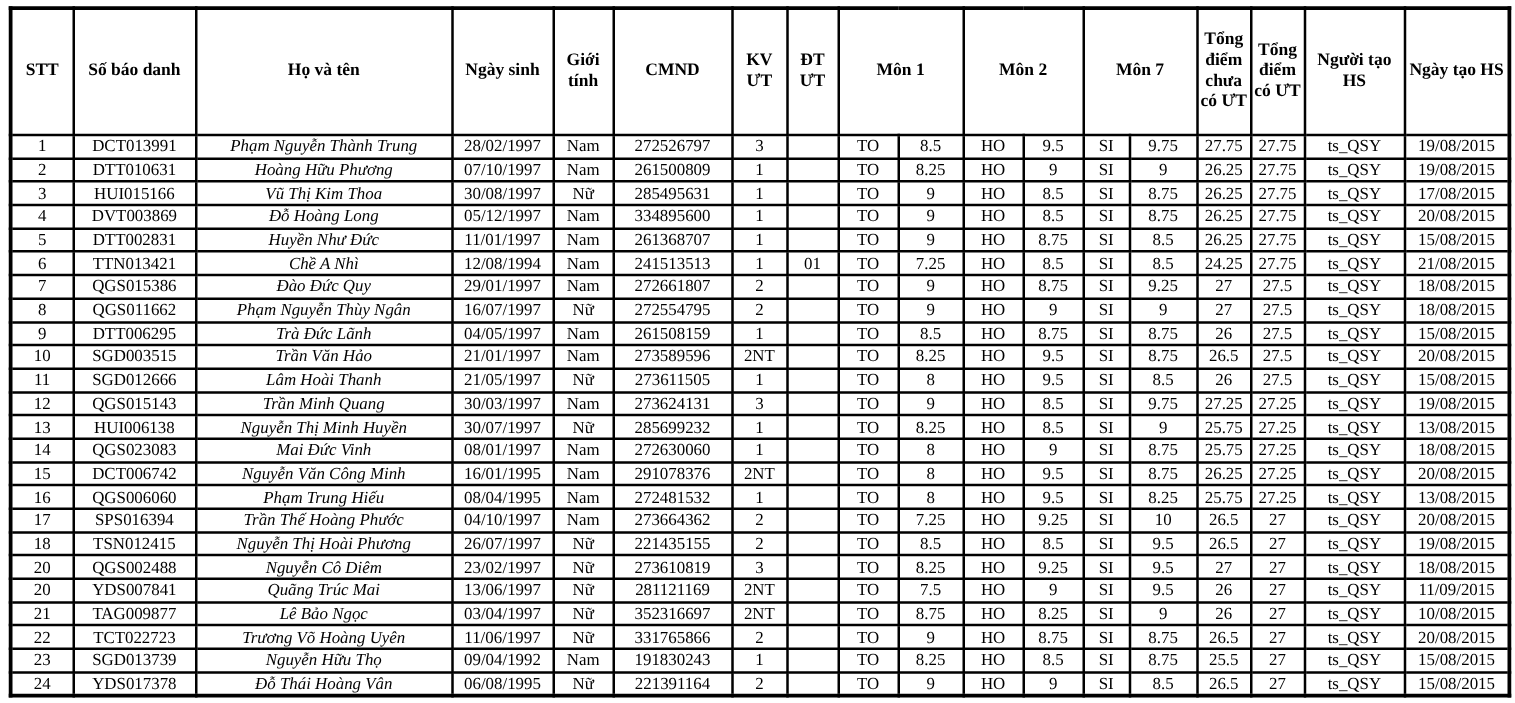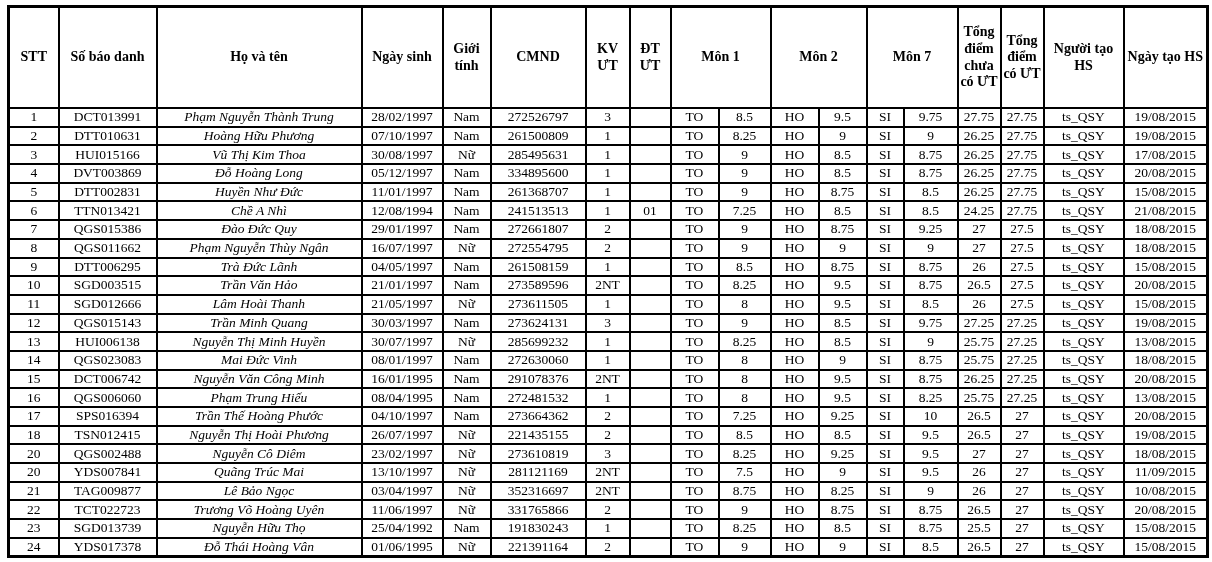--- a/index.html
+++ b/index.html
@@ -472,21 +472,21 @@
           <td class="col-mon3-diem">9.5</td>
           <td class="col-tong-diem-chua-ut">27</td>
           <td class="col-tong-diem-co-ut">27</td>
           <td class="col-nguoi-tao-hs">ts_QSY</td>
           <td class="col-ngay-tao-hs">18/08/2015</td>
         </tr>
         <tr>
           <td class="col-stt">20</td>
           <td class="col-so-bao-danh">YDS007841</td>
           <td class="col-ho-va-ten">Quãng Trúc Mai</td>
-          <td class="col-ngay-sinh">13/10/1997</td>
+          <td class="col-ngay-sinh">13/06/1997</td>
           <td class="col-gioi-tinh">Nữ</td>
           <td class="col-cmnd">281121169</td>
           <td class="col-kv-ut">2NT</td>
           <td class="col-dt-ut"></td>
           <td class="col-mon1-ma">TO</td>
           <td class="col-mon1-diem">7.5</td>
           <td class="col-mon2-ma">HO</td>
           <td class="col-mon2-diem">9</td>
           <td class="col-mon3-ma">SI</td>
           <td class="col-mon3-diem">9.5</td>
@@ -532,41 +532,41 @@
           <td class="col-mon3-diem">8.75</td>
           <td class="col-tong-diem-chua-ut">26.5</td>
           <td class="col-tong-diem-co-ut">27</td>
           <td class="col-nguoi-tao-hs">ts_QSY</td>
           <td class="col-ngay-tao-hs">20/08/2015</td>
         </tr>
         <tr>
           <td class="col-stt">23</td>
           <td class="col-so-bao-danh">SGD013739</td>
           <td class="col-ho-va-ten">Nguyễn Hữu Thọ</td>
-          <td class="col-ngay-sinh">25/04/1992</td>
+          <td class="col-ngay-sinh">09/04/1992</td>
           <td class="col-gioi-tinh">Nam</td>
           <td class="col-cmnd">191830243</td>
           <td class="col-kv-ut">1</td>
           <td class="col-dt-ut"></td>
           <td class="col-mon1-ma">TO</td>
           <td class="col-mon1-diem">8.25</td>
           <td class="col-mon2-ma">HO</td>
           <td class="col-mon2-diem">8.5</td>
           <td class="col-mon3-ma">SI</td>
           <td class="col-mon3-diem">8.75</td>
           <td class="col-tong-diem-chua-ut">25.5</td>
           <td class="col-tong-diem-co-ut">27</td>
           <td class="col-nguoi-tao-hs">ts_QSY</td>
           <td class="col-ngay-tao-hs">15/08/2015</td>
         </tr>
         <tr>
           <td class="col-stt">24</td>
           <td class="col-so-bao-danh">YDS017378</td>
           <td class="col-ho-va-ten">Đỗ Thái Hoàng Vân</td>
-          <td class="col-ngay-sinh">01/06/1995</td>
+          <td class="col-ngay-sinh">06/08/1995</td>
           <td class="col-gioi-tinh">Nữ</td>
           <td class="col-cmnd">221391164</td>
           <td class="col-kv-ut">2</td>
           <td class="col-dt-ut"></td>
           <td class="col-mon1-ma">TO</td>
           <td class="col-mon1-diem">9</td>
           <td class="col-mon2-ma">HO</td>
           <td class="col-mon2-diem">9</td>
           <td class="col-mon3-ma">SI</td>
           <td class="col-mon3-diem">8.5</td>

